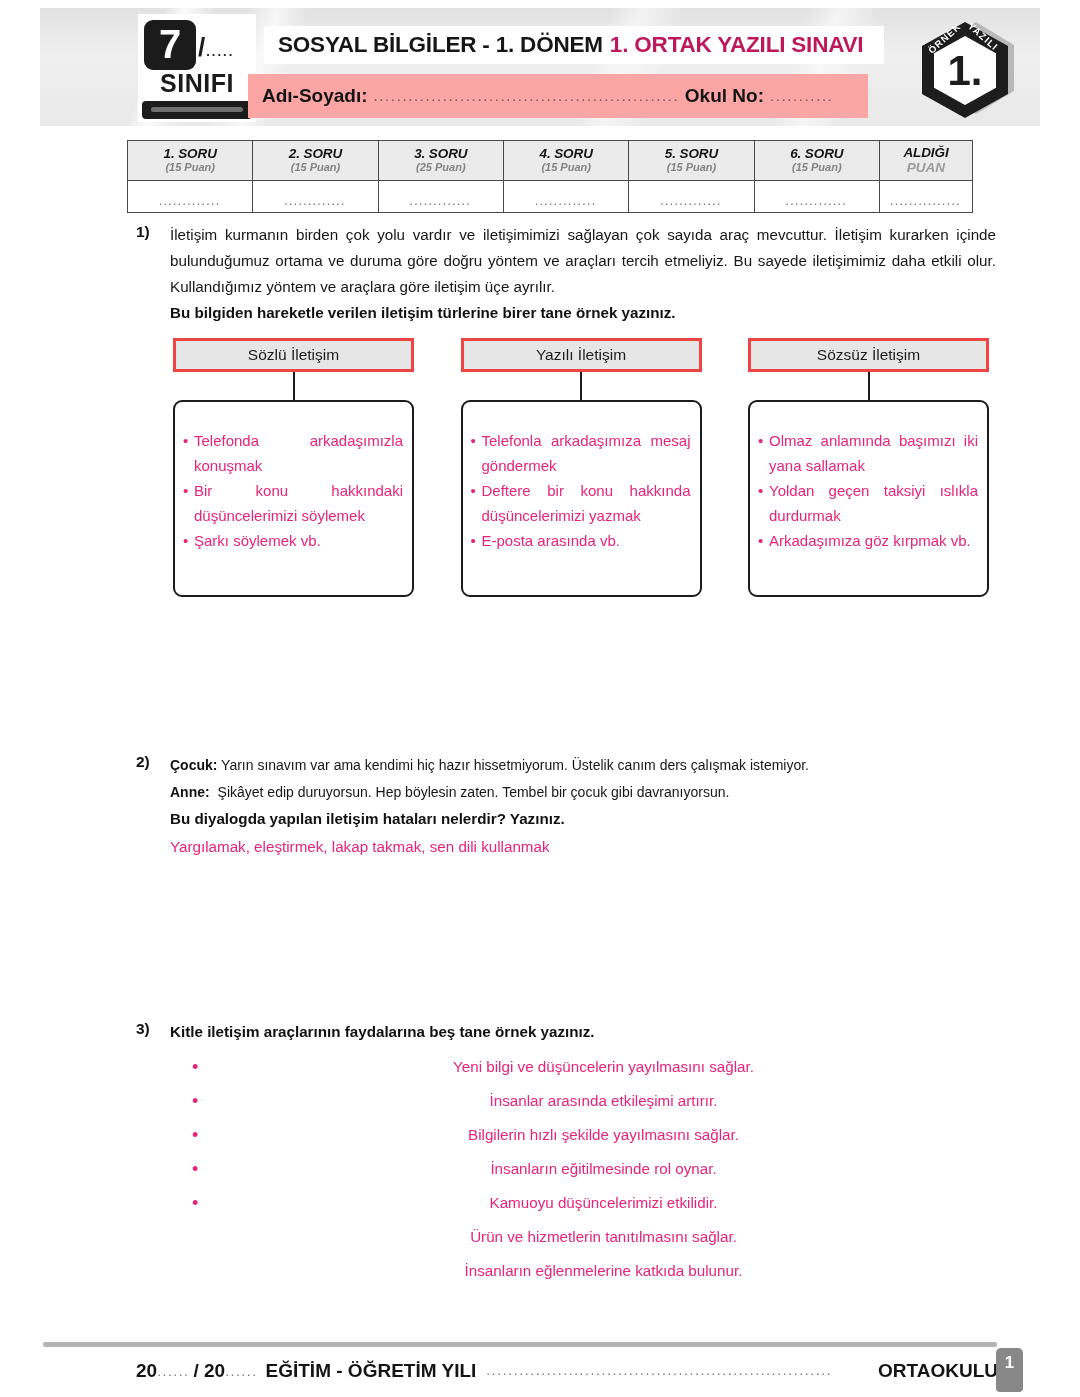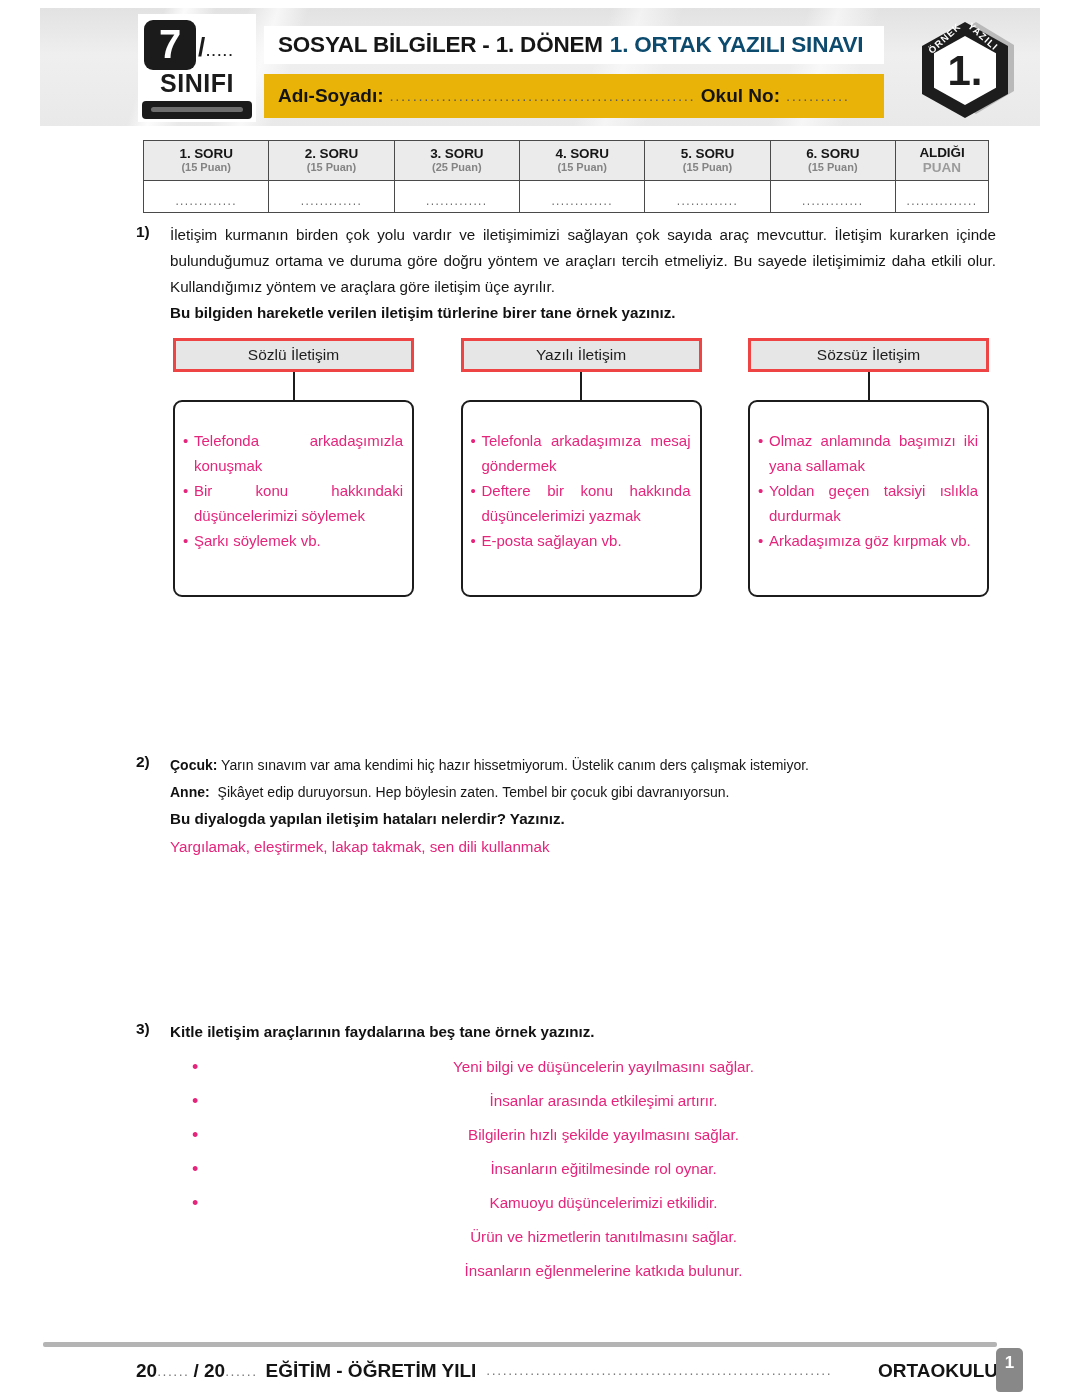--- a/index.html
+++ b/index.html
@@ -119,34 +119,34 @@
   .title-dark {
     font-size: 22.5px;
     font-weight: bold;
     color: #161616;
     letter-spacing: -0.2px;
     white-space: nowrap;
   }
   .title-gray {
     font-size: 22.5px;
     font-weight: bold;
-    color: #0c4a6e;
+    color: #be185d;
     letter-spacing: -0.2px;
     white-space: nowrap;
     margin-left: 7px;
   }
 
   
   .name-strip {
     position: absolute;
-    left: 224px;
+    left: 208px;
     top: 66px;
     width: 620px;
     height: 44px;
-    background: #eab308;
+    background: #fca5a5;
     display: flex;
     align-items: center;
     padding: 0 12px 0 14px;
   }
   .ns-label {
     font-size: 19px;
     font-weight: bold;
     color: #141414;
     white-space: nowrap;
   }
@@ -231,25 +231,26 @@
     font-family: "Liberation Sans", sans-serif;
     font-size: 9.5px;
     font-weight: bold;
     fill: #ffffff;
     letter-spacing: 1.2px;
   }
 
   
   .score-table {
     position: absolute;
-    left: 143px;
+    left: 127px;
     top: 140px;
     width: 846px;
     border-collapse: collapse;
     table-layout: fixed;
+    font-style: italic;
   }
   .score-table td {
     border: 1px solid #4a4a4a;
     text-align: center;
     vertical-align: middle;
   }
   .score-table tr.head td {
     background: #ebebeb;
     padding: 4px 0 5px;
     height: 37px;
@@ -567,21 +568,21 @@
       </div>
     </div>
 
     <div class="flow-col">
       <div class="flow-head">Yazılı İletişim</div>
       <div class="flow-stem"></div>
       <div class="flow-box">
         <ul class="flow-list">
           <li>Telefonla arkadaşımıza mesaj göndermek</li>
           <li>Deftere bir konu hakkında düşüncelerimizi yazmak</li>
-          <li>E-posta sağlayan vb.</li>
+          <li>E-posta arasında vb.</li>
         </ul>
       </div>
     </div>
 
     <div class="flow-col">
       <div class="flow-head">Sözsüz İletişim</div>
       <div class="flow-stem"></div>
       <div class="flow-box">
         <ul class="flow-list">
           <li>Olmaz anlamında başımızı iki yana sallamak</li>

